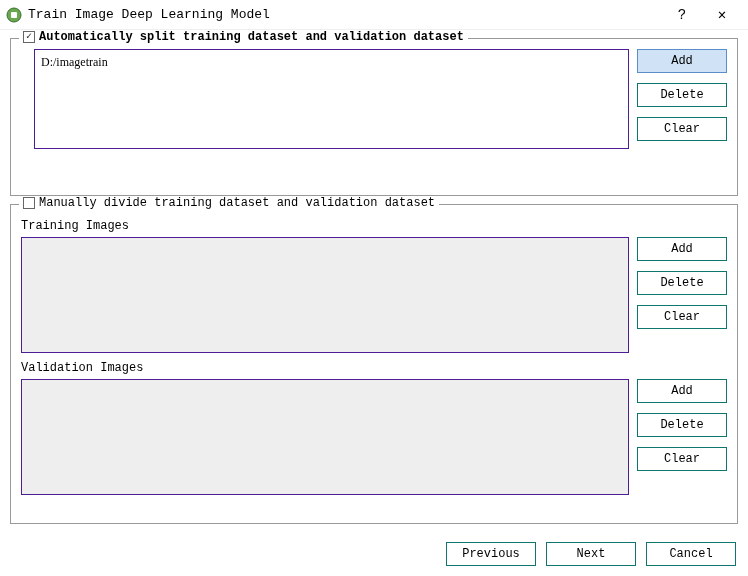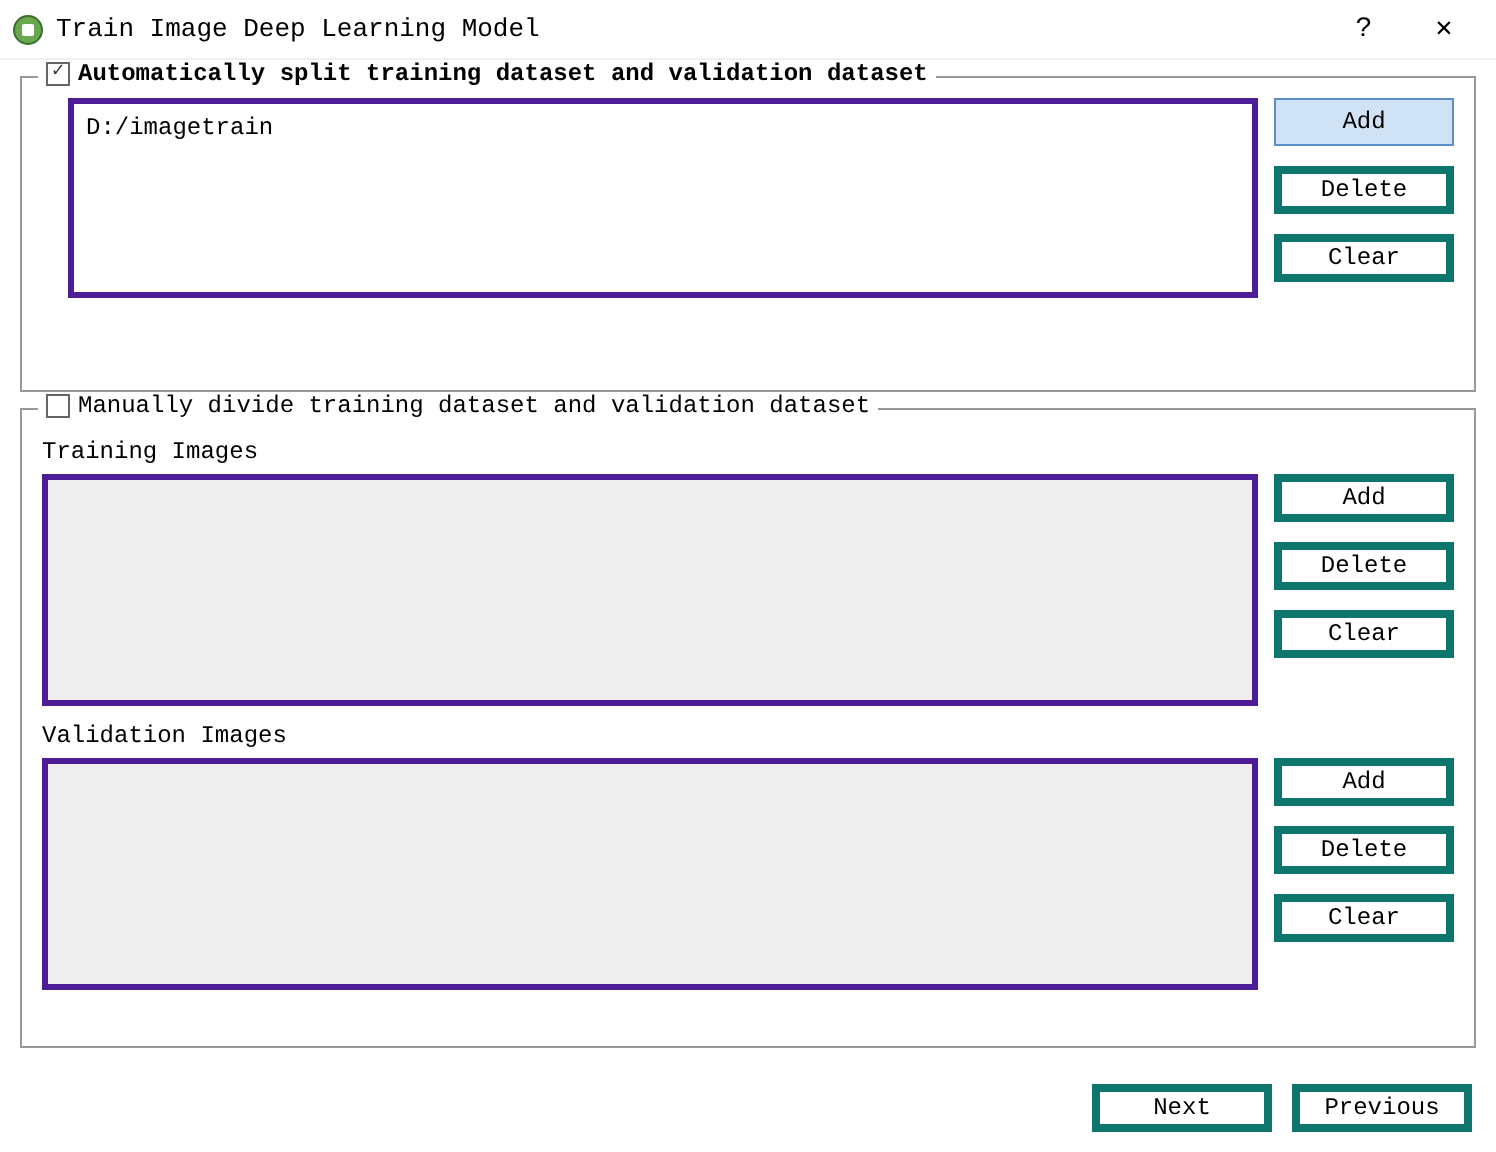--- a/index.html
+++ b/index.html
@@ -77,36 +77,37 @@
       content: "✓";
       font-size: 10px;
       line-height: 1;
       color: #333;
     }
     .row {
       display: flex;
       gap: 8px;
     }
     .listbox {
-      border: 3px solid #4c1d95;
+      border: 1px solid #4c1d95;
       background: #fff;
       padding: 4px 6px;
       overflow: auto;
+      font-family: Liberation Serif, serif;
     }
     .listbox.disabled {
       background: #eeeeee;
     }
     .side-btns {
       display: flex;
       flex-direction: column;
       gap: 10px;
       width: 90px;
     }
     .btn {
-      border: 4px solid #0f766e;
+      border: 1px solid #0f766e;
       background: #fff;
       height: 24px;
       display: inline-flex;
       align-items: center;
       justify-content: center;
       cursor: pointer;
       min-width: 80px;
       font-family: inherit;
       font-size: 12px;
     }
@@ -221,15 +222,16 @@
         <button class="btn">Add</button>
         <button class="btn">Delete</button>
         <button class="btn">Clear</button>
       </div>
     </div>
   </div>
 
 </div>
 
 <div class="footer">
+  <button class="btn">Previous</button>
   <button class="btn">Next</button>
-  <button class="btn">Previous</button>
+  <button class="btn">Cancel</button>
 </div>
 
 </body></html>

